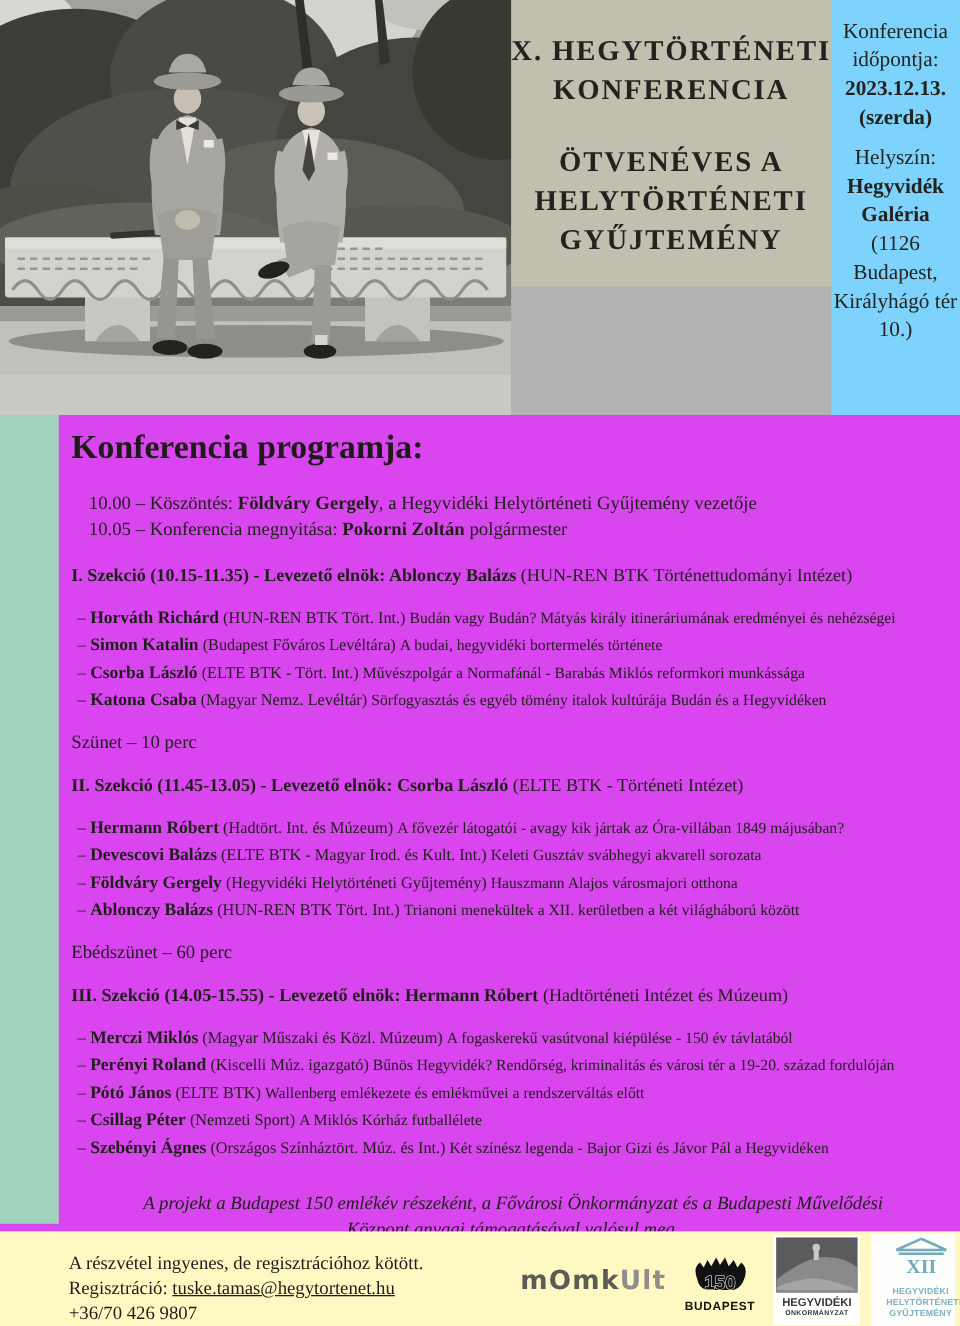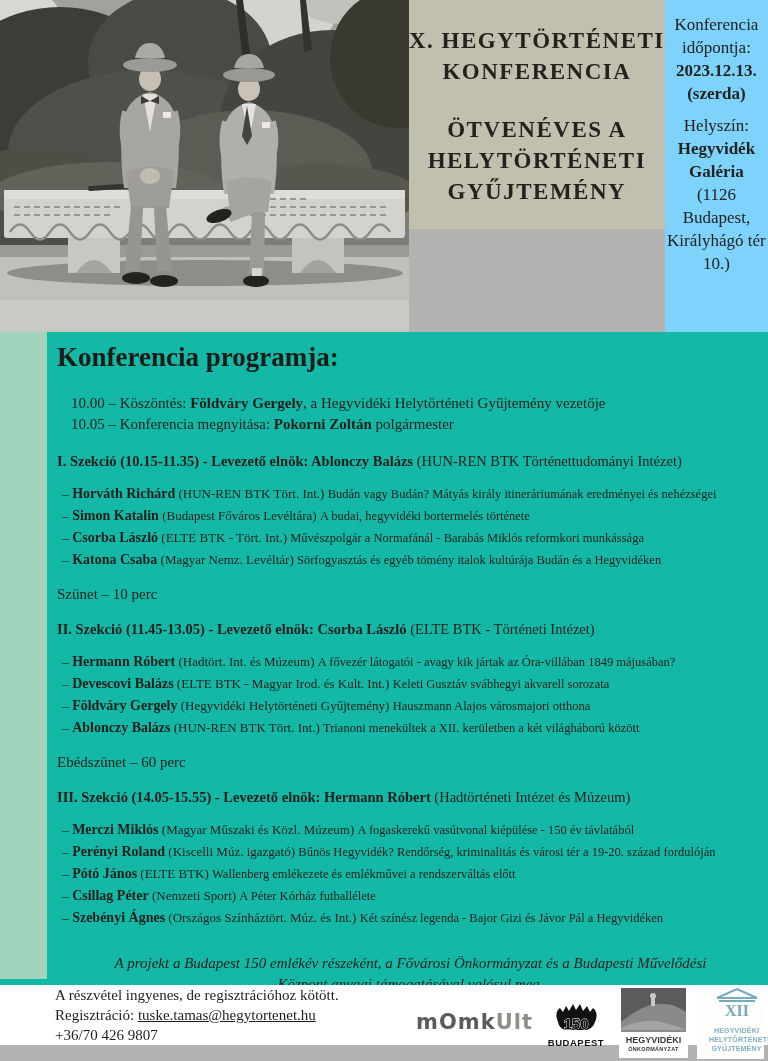--- a/index.html
+++ b/index.html
@@ -20,40 +20,40 @@
   }
   .title-group2{margin-top:27px;}
   .info-block{
     flex:1;background:#7dd3fc;text-align:center;box-sizing:border-box;padding-top:13px;
     font-size:17px;line-height:23px;color:#23221e;
   }
   .info-row2{margin-top:9px;}
   .info-block b{font-weight:bold;}
   
   .prog-body{
-    position:relative;height:653px;background:#14b8a6;box-sizing:border-box;
+    position:relative;height:653px;background:#d946ef;box-sizing:border-box;
     padding:6px 4px 0 57px;overflow:hidden;
   }
   .stripe{position:absolute;left:0;top:0;width:47px;height:647px;background:#a2d3bd;}
   .prog-heading{font-size:27px;font-weight:bold;margin:4px 0 20px 0;color:#1c1b17;}
   .opening-line{font-size:15px;line-height:21px;margin-left:14px;white-space:nowrap;}
   .section{margin-top:0;}
   .section-header{font-size:14.5px;margin:18px 0 13px 0;white-space:nowrap;}
   .section-header b{font-weight:bold;}
   .item{font-size:13.5px;line-height:21px;margin-left:5px;white-space:nowrap;}
   .item b{font-weight:bold;font-size:14px;}
   .affil{font-size:13px;}
   .ititle{font-size:12.5px;}
   .break-line{font-size:15px;margin:15px 0 2px 0;}
   .proj-note{
     text-align:center;font-style:italic;font-size:15px;line-height:21px;margin-top:24px;
   }
   
   .footer{
-    height:60px;background:#ffffff;display:flex;align-items:flex-start;box-sizing:border-box;
+    height:76px;background:#fef9c3;display:flex;align-items:flex-end;box-sizing:border-box;
   }
   .reg{margin-left:55px;font-size:15px;line-height:20px;color:#1e1d19;}
   .reg a{color:#1e1d19;text-decoration:underline;}
   .logos{margin-left:auto;margin-right:4px;display:flex;align-items:center;}
   .momkult{
     font-family:"DejaVu Sans",sans-serif;font-size:21px;font-weight:600;
     letter-spacing:1px;color:#5c5b57;margin-right:14px;
   }
   .momkult .lt{color:#8f8e88;}
   .bp150{width:58px;text-align:center;margin-right:14px;font-family:"Liberation Sans",sans-serif;}
@@ -188,21 +188,21 @@
           <div class="item">– <b>Devescovi Balázs</b><span class="affil"> (ELTE BTK - Magyar Irod. és Kult. Int.) </span><span class="ititle">Keleti Gusztáv svábhegyi akvarell sorozata</span></div>
           <div class="item">– <b>Földváry Gergely</b><span class="affil"> (Hegyvidéki Helytörténeti Gyűjtemény) </span><span class="ititle">Hauszmann Alajos városmajori otthona</span></div>
           <div class="item">– <b>Ablonczy Balázs</b><span class="affil"> (HUN-REN BTK Tört. Int.) </span><span class="ititle">Trianoni menekültek a XII. kerületben a két világháború között</span></div>
           <div class="break-line">Ebédszünet – 60 perc</div>
         </div>
         <div class="section">
           <div class="section-header"><b>III. Szekció (14.05-15.55) - Levezető elnök: Hermann Róbert</b><span> (Hadtörténeti Intézet és Múzeum)</span></div>
           <div class="item">– <b>Merczi Miklós</b><span class="affil"> (Magyar Műszaki és Közl. Múzeum) </span><span class="ititle">A fogaskerekű vasútvonal kiépülése - 150 év távlatából</span></div>
           <div class="item">– <b>Perényi Roland</b><span class="affil"> (Kiscelli Múz. igazgató) </span><span class="ititle">Bűnös Hegyvidék? Rendőrség, kriminalitás és városi tér a 19-20. század fordulóján</span></div>
           <div class="item">– <b>Pótó János</b><span class="affil"> (ELTE BTK) </span><span class="ititle">Wallenberg emlékezete és emlékművei a rendszerváltás előtt</span></div>
-          <div class="item">– <b>Csillag Péter</b><span class="affil"> (Nemzeti Sport) </span><span class="ititle">A Péter Kórház futballélete</span></div>
+          <div class="item">– <b>Csillag Péter</b><span class="affil"> (Nemzeti Sport) </span><span class="ititle">A Miklós Kórház futballélete</span></div>
           <div class="item">– <b>Szebényi Ágnes</b><span class="affil"> (Országos Színháztört. Múz. és Int.) </span><span class="ititle">Két színész legenda - Bajor Gizi és Jávor Pál a Hegyvidéken</span></div>
         </div>
       </div>
     <div class="proj-note">
       <div>A projekt a Budapest 150 emlékév részeként, a Fővárosi Önkormányzat és a Budapesti Művelődési</div>
       <div>Központ anyagi támogatásával valósul meg.</div>
     </div>
   </div>
 
   <div class="footer">

